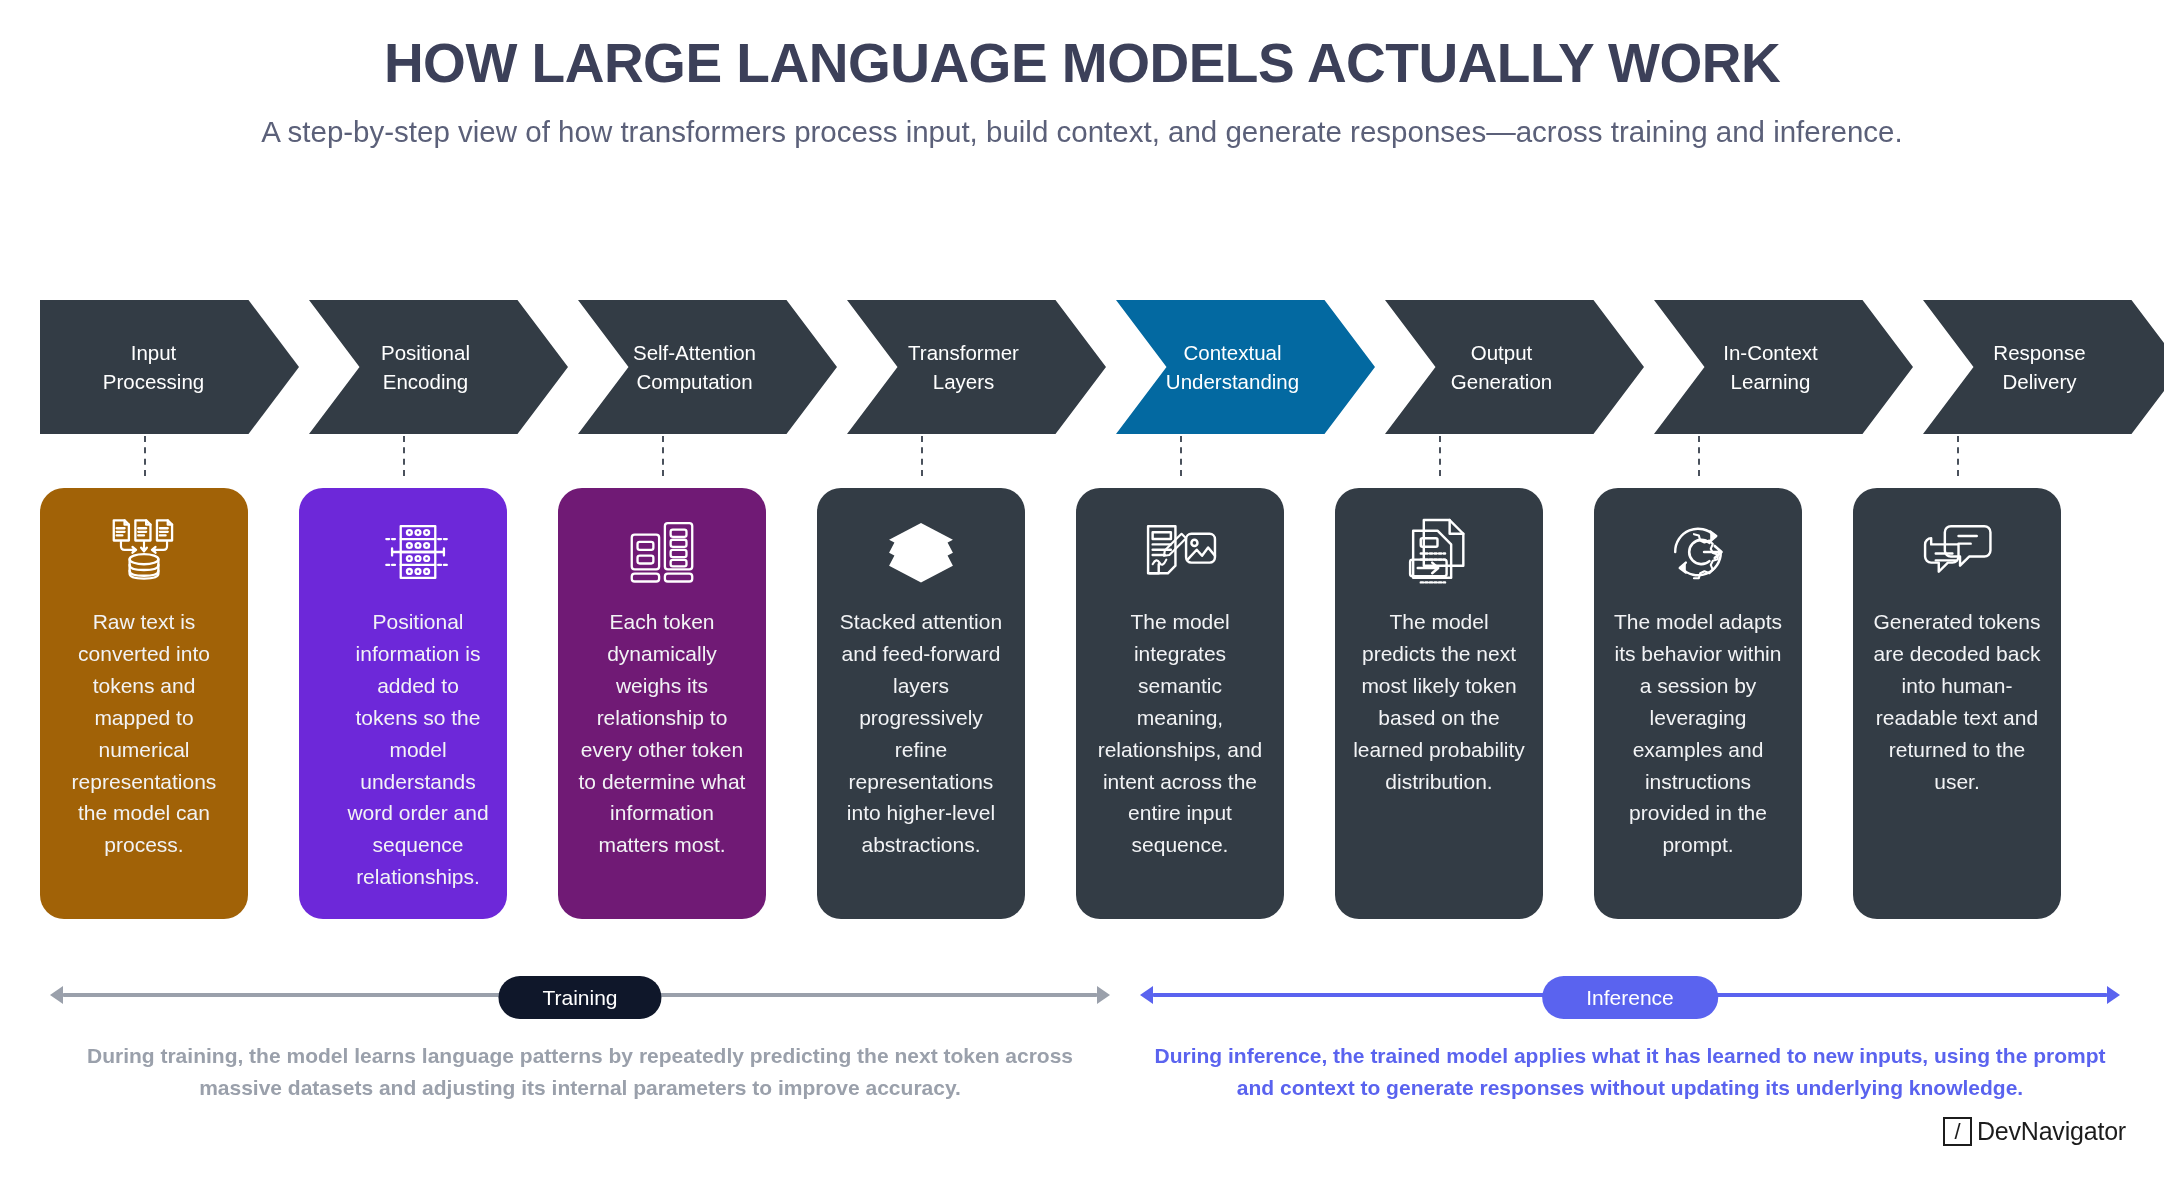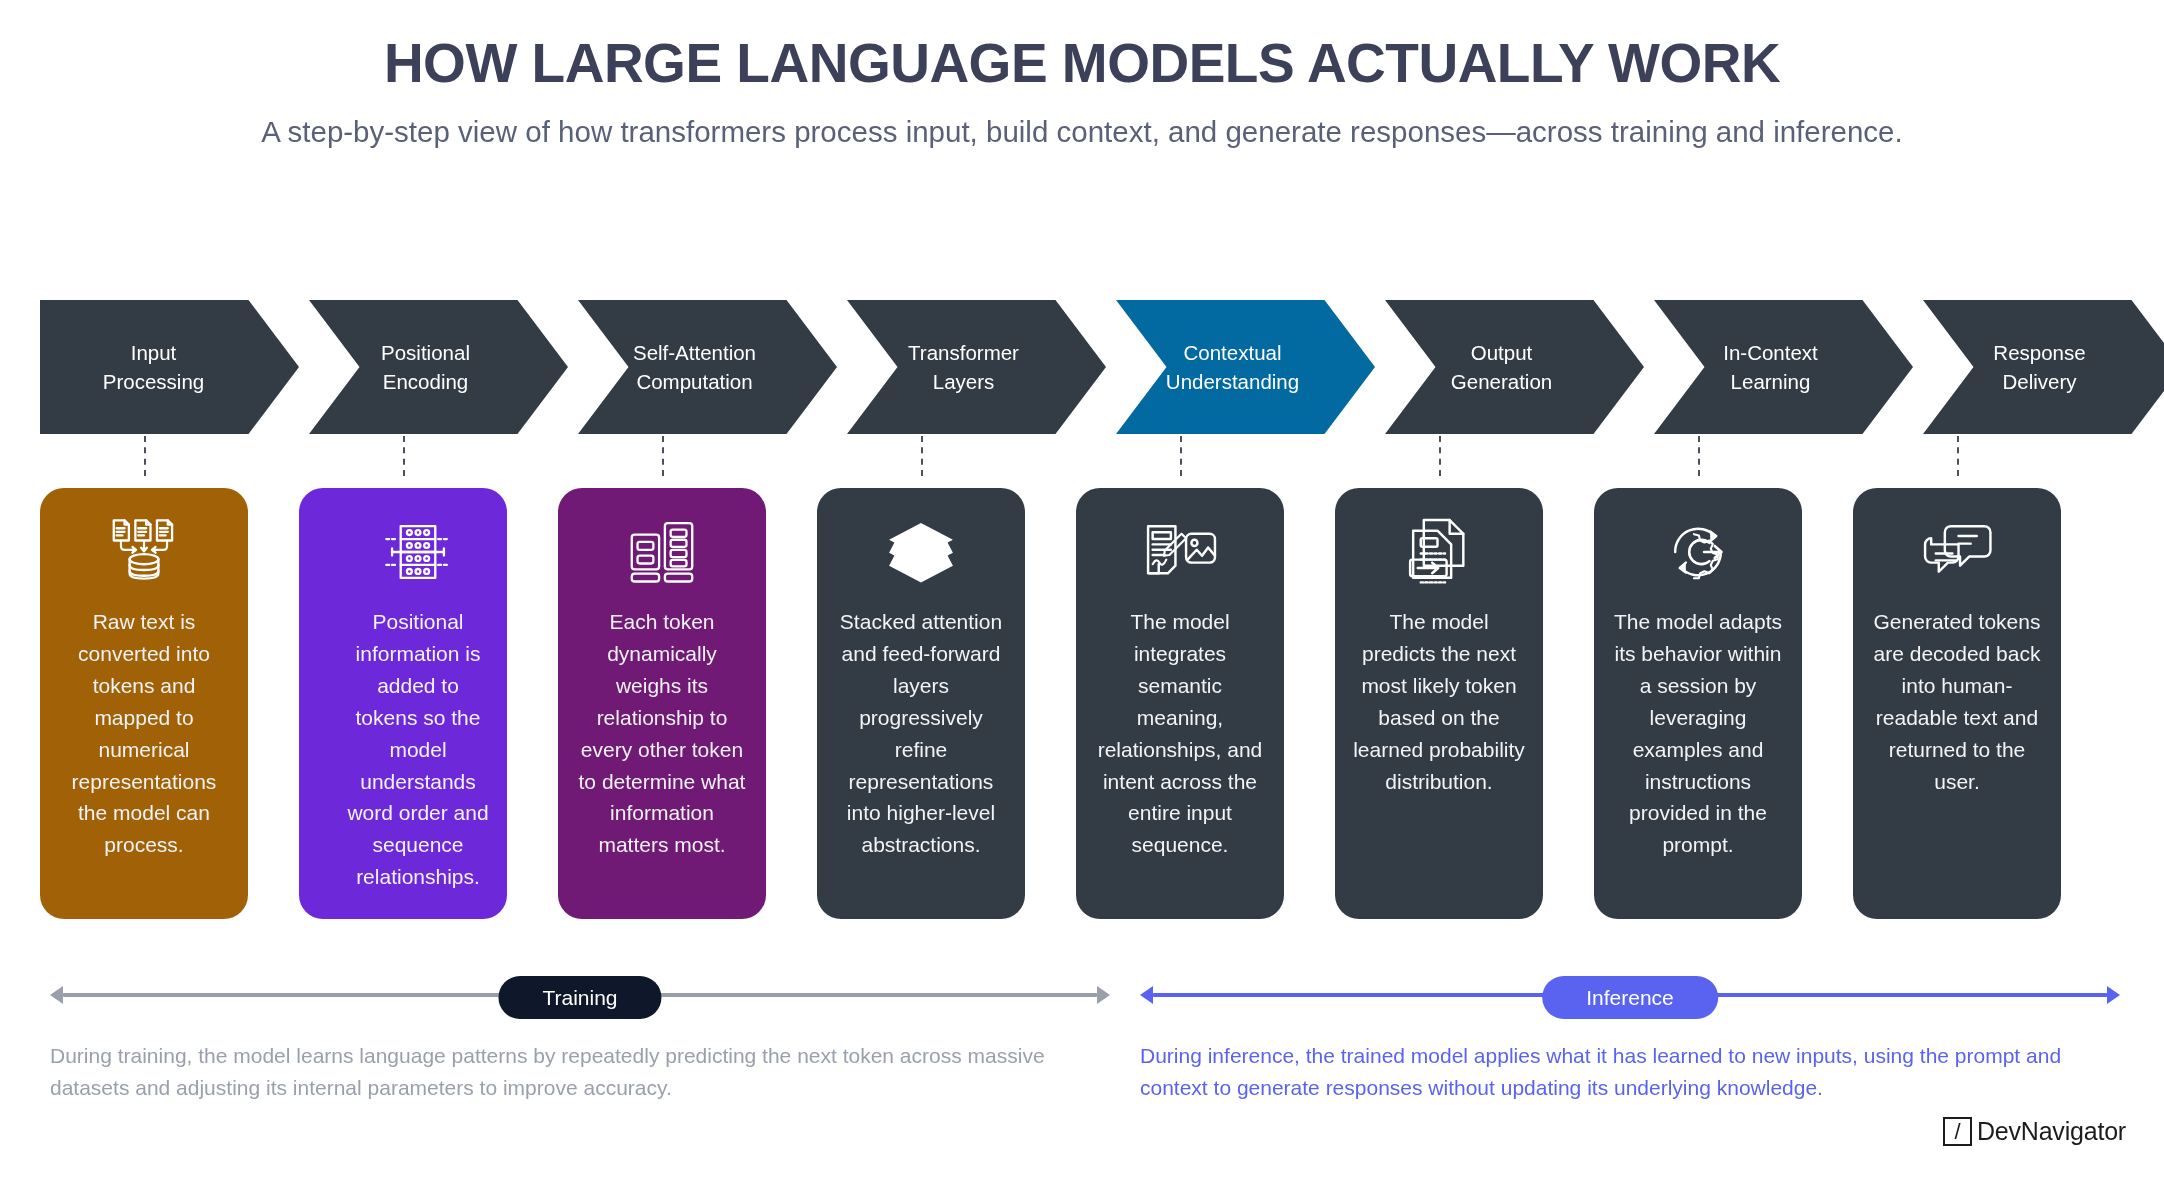--- a/index.html
+++ b/index.html
@@ -148,23 +148,23 @@
     top: -2px;
     padding: 11px 44px;
     border-radius: 24px;
     color: #ffffff;
     font-size: 21px;
     line-height: 1;
     white-space: nowrap;
   }
   .phase-desc {
     margin-top: 28px;
-    text-align: left;
+    text-align: center;
     font-size: 21px;
-    font-weight: 400;
+    font-weight: 700;
     line-height: 1.52;
   }
 
   
   .logo {
     position: absolute;
     right: 38px; bottom: 42px;
     display: flex;
     align-items: center;
     gap: 5px;

